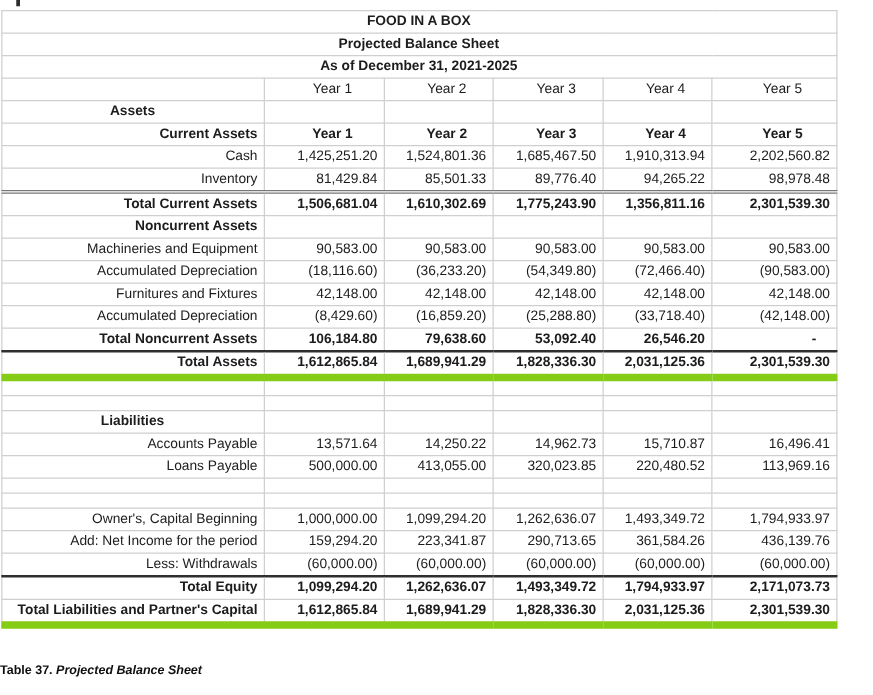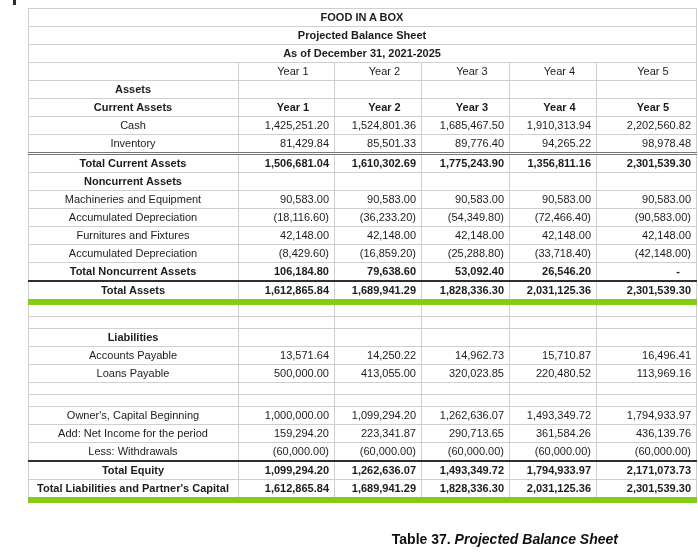--- a/index.html
+++ b/index.html
@@ -1,47 +1,47 @@
 <!DOCTYPE html>
 <html><head>
 <meta charset="utf-8">
 <style>
   html,body{margin:0;padding:0;background:#ffffff;}
   body{width:698px;height:556px;font-family:"Liberation Sans",sans-serif;}
   .page{position:relative;width:698px;height:556px;background:#fff;overflow:hidden;}
   .stray{position:absolute;left:13px;top:0;width:3px;height:5px;background:#2e2e2e;}
 
   table.bs{
-    position:absolute;left:28px;top:8px;width:668px;
+    position:absolute;left:1px;top:8px;width:668px;
     border-collapse:collapse;table-layout:fixed;
     border:1.2px solid #8c8c8c;
   }
   td{
     border:1px solid #cfcfcf;
     font-size:11px;color:#1c1c1c;
     height:17px;line-height:17px;
     padding:0 5px 0 4px;
     white-space:nowrap;overflow:hidden;
   }
   td.ttl{text-align:center;font-weight:700;}
-  td.lbl{text-align:center;}
+  td.lbl{text-align:right;}
   td.val{text-align:right;}
   td.dash{padding-right:16px;}
   tr.years td.val{text-align:center;padding-left:18px;}
   tr.bold td{font-weight:700;}
   tr.center-label td.lbl{text-align:center;}
   tr.t-double td{border-top:3px double #777777;}
   tr.t-med td{border-top:2px solid #2f2f2f;}
   tr.t-thin td{border-top:1.5px solid #2f2f2f;}
   tr.b-thick td{border-bottom:6px solid #84cc16;}
   tr.empty td{height:11px;line-height:11px;}
 
   .caption{
     position:absolute;left:0;width:618px;top:531px;
-    text-align:right;font-size:14px;font-weight:700;color:#0f0f0f;
+    text-align:left;font-size:10px;font-weight:700;color:#0f0f0f;
   }
   .caption .it{font-style:italic;}
 </style>
 </head>
 <body>
 
 <div class="page">
   <div class="stray"></div>
 
   <table class="bs">

